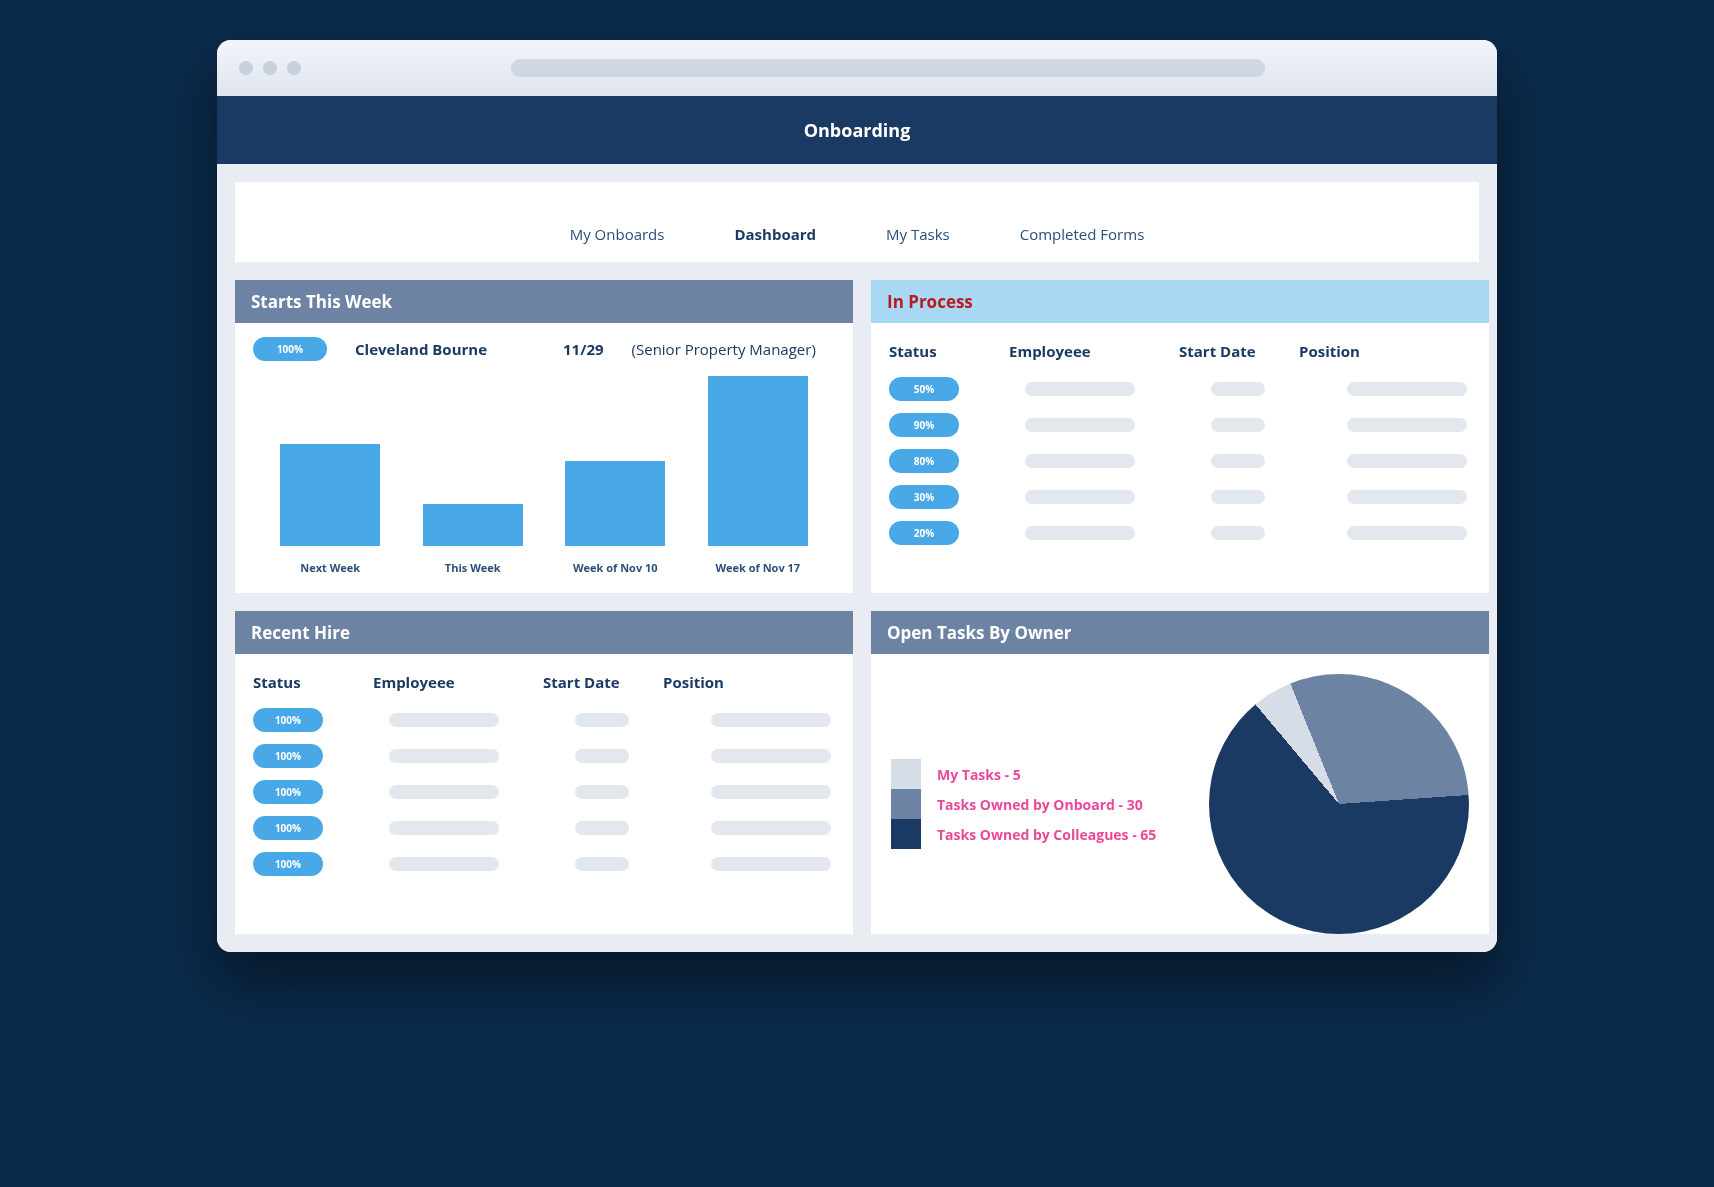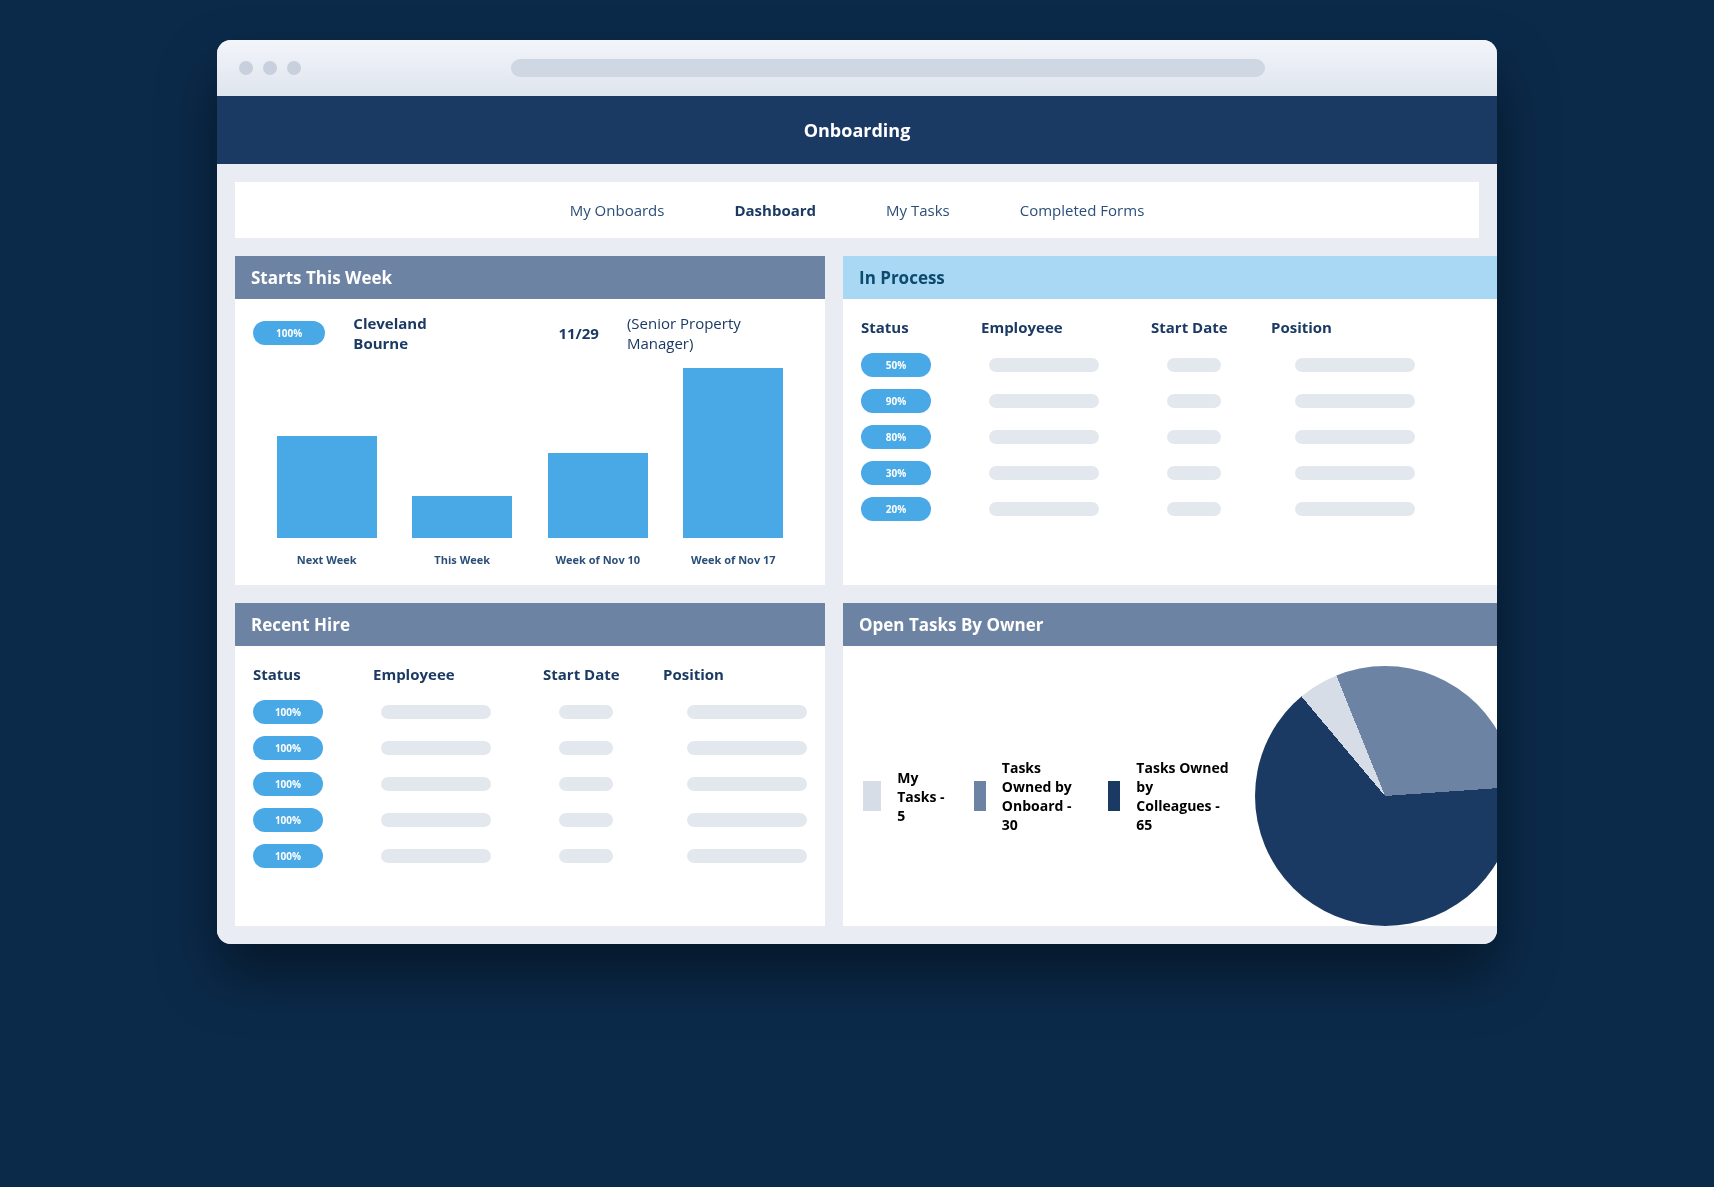--- a/index.html
+++ b/index.html
@@ -55,39 +55,39 @@
     background: #ffffff;
     margin: 18px;
     display: flex;
     align-items: center;
     justify-content: center;
     gap: 70px;
     padding: 18px 0;
     font-size: 15px;
     color: #2b4f79;
   }
-  .tab { cursor: pointer; }
+  .tab { cursor: pointer; margin-top: 24px; }
   .tab.active { font-weight: 700; color: #1b3a63; }
   .grid {
     display: grid;
     grid-template-columns: 1fr 1fr;
     gap: 18px;
     padding: 0 8px 18px 18px;
   }
   .panel { background: #ffffff; display: flex; flex-direction: column; }
   .panel-header {
     background: #6d83a3;
     color: #fff;
     font-weight: 700;
     font-size: 17px;
     padding: 10px 16px;
   }
   .panel-header.light {
     background: #a9d8f5;
-    color: #0c4a6e;
+    color: #b91c1c;
   }
   .panel-body { padding: 14px 18px 18px 18px; }
 
   
   .starts-row { display: flex; align-items: center; gap: 28px; font-size: 15px; color: #1b3a63; font-weight: 700; }
   .pill {
     background: #48a9e6;
     color: #fff;
     font-size: 10px;
     font-weight: 700;
@@ -110,34 +110,34 @@
   .bar-col { display: flex; flex-direction: column; align-items: center; width: 22%; }
   .bar { width: 100px; background: #48a9e6; }
   .bar-label { font-size: 11px; color: #2b4f79; font-weight: 700; margin-top: 14px; text-align: center; }
 
   
   .tbl-head { display: flex; font-weight: 700; color: #1b3a63; font-size: 15px; padding: 4px 0 10px 0; }
   .col-status   { width: 120px; }
   .col-employee { width: 170px; }
   .col-start    { width: 120px; }
   .col-position { flex: 1; }
-  .tbl-row { display: flex; align-items: center; padding: 6px 0; gap: 8px; justify-content: space-between; }
+  .tbl-row { display: flex; align-items: center; padding: 6px 0; gap: 16px; justify-content: space-between; }
   .ph {
     background: #e3e8ef;
     height: 14px;
     border-radius: 8px;
   }
   .ph-emp  { width: 110px; }
   .ph-date { width: 54px; }
   .ph-pos  { width: 120px; }
   .col-status .pill { width: 70px; }
 
   
   .tasks-body { display: flex; align-items: center; gap: 26px; padding: 20px 20px 0 20px; }
-  .legend { flex: 1; display: flex; gap: 26px; font-size: 14px; color: #000000; font-weight: 700; }
+  .legend { flex: 1; display: flex; flex-direction: column; font-size: 14px; color: #ec4899; font-weight: 700; }
   .legend-row { display: flex; align-items: center; gap: 16px; }
   .swatch { width: 30px; height: 30px; }
   .sw1 { background: #d7dde6; }
   .sw2 { background: #6d83a3; }
   .sw3 { background: #1b3a63; }
   .pie { width: 260px; height: 260px; border-radius: 50%; flex-shrink: 0; }
 </style>
 </head>
 <body>
 

